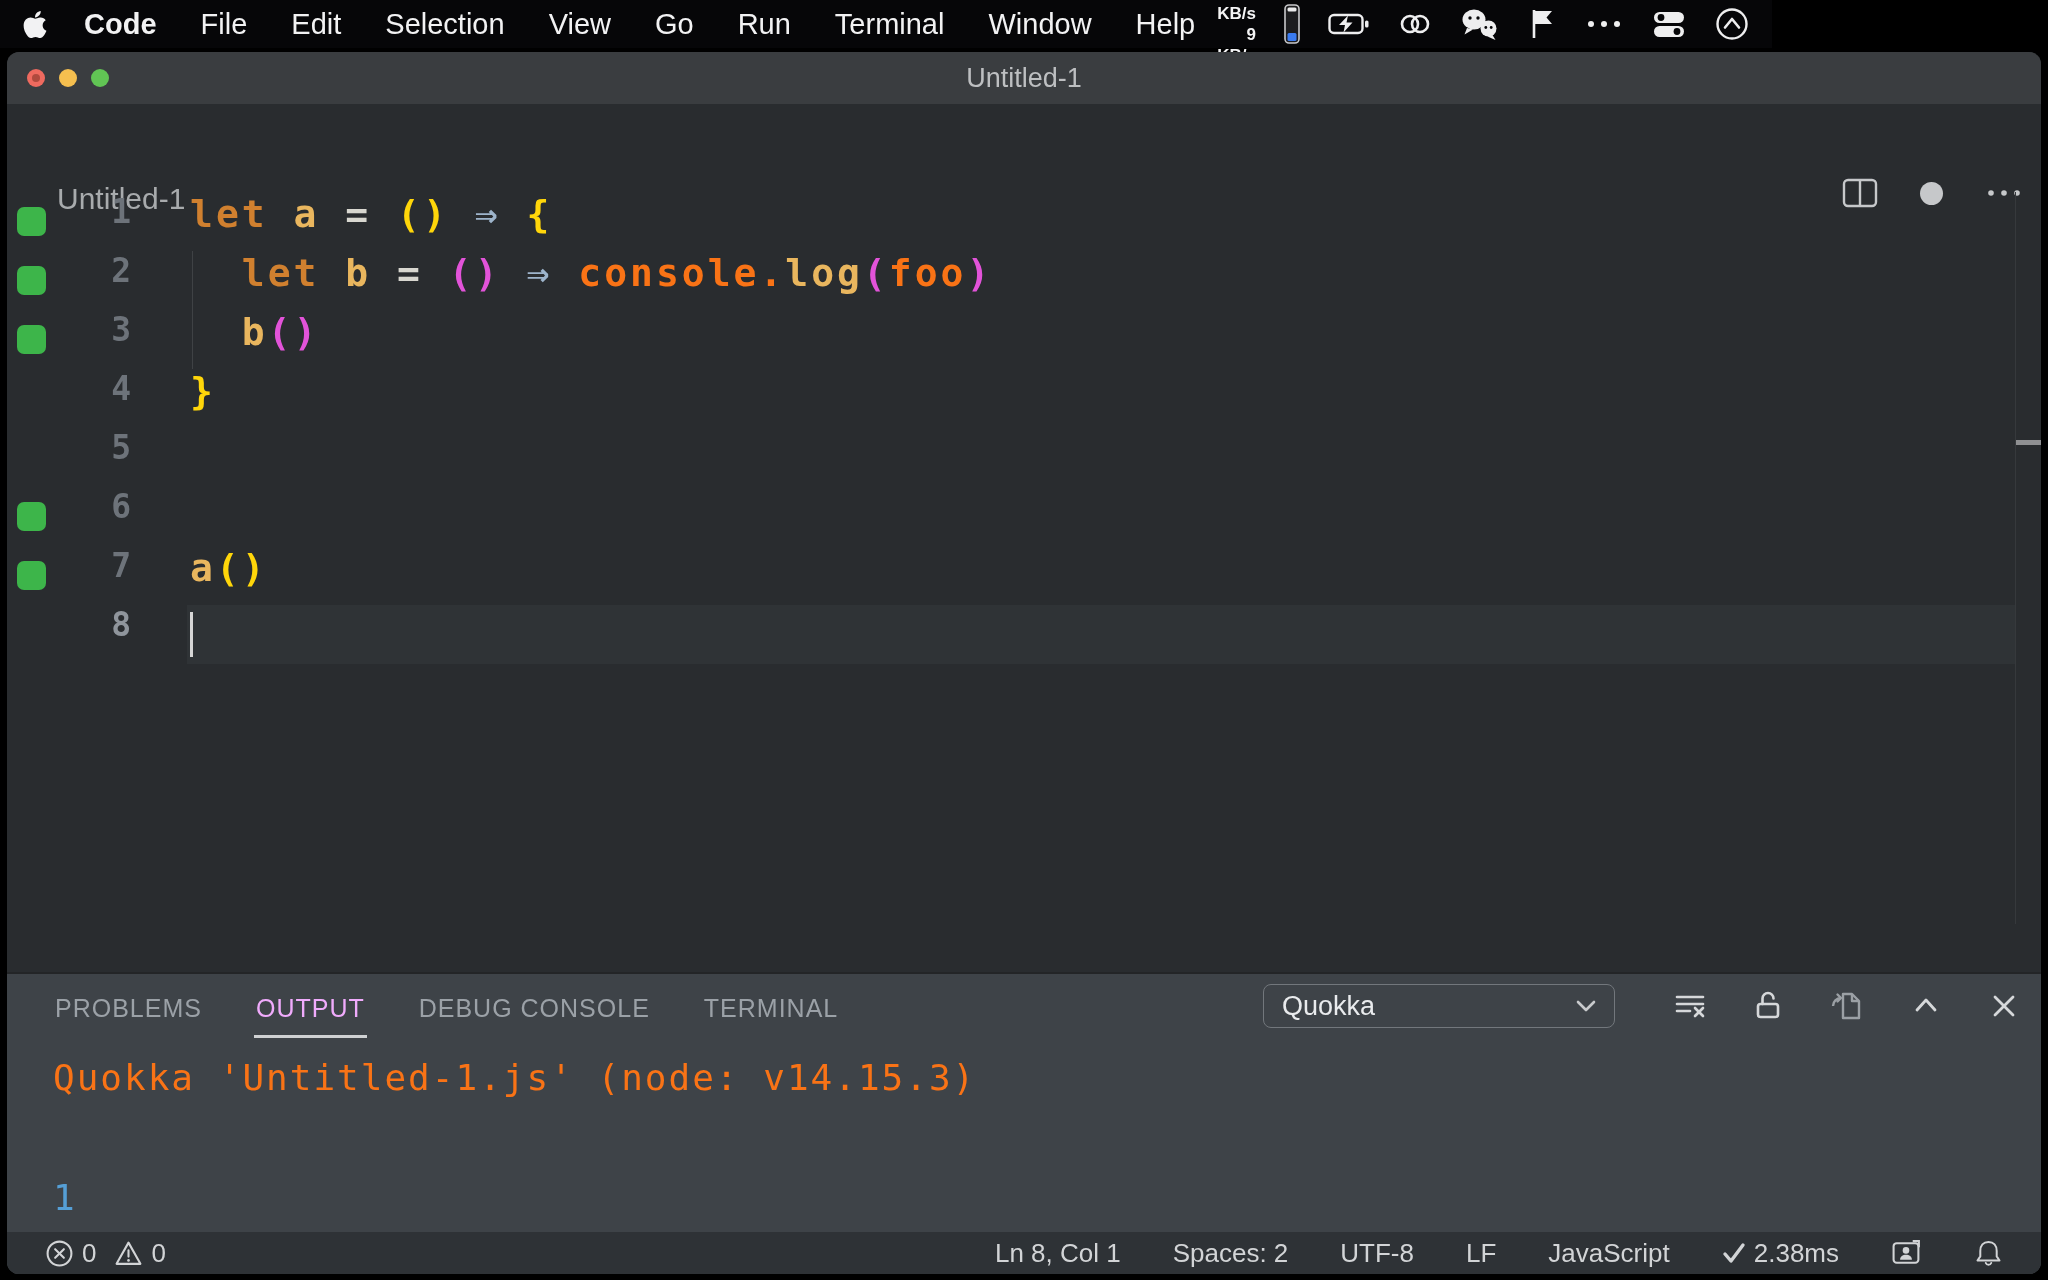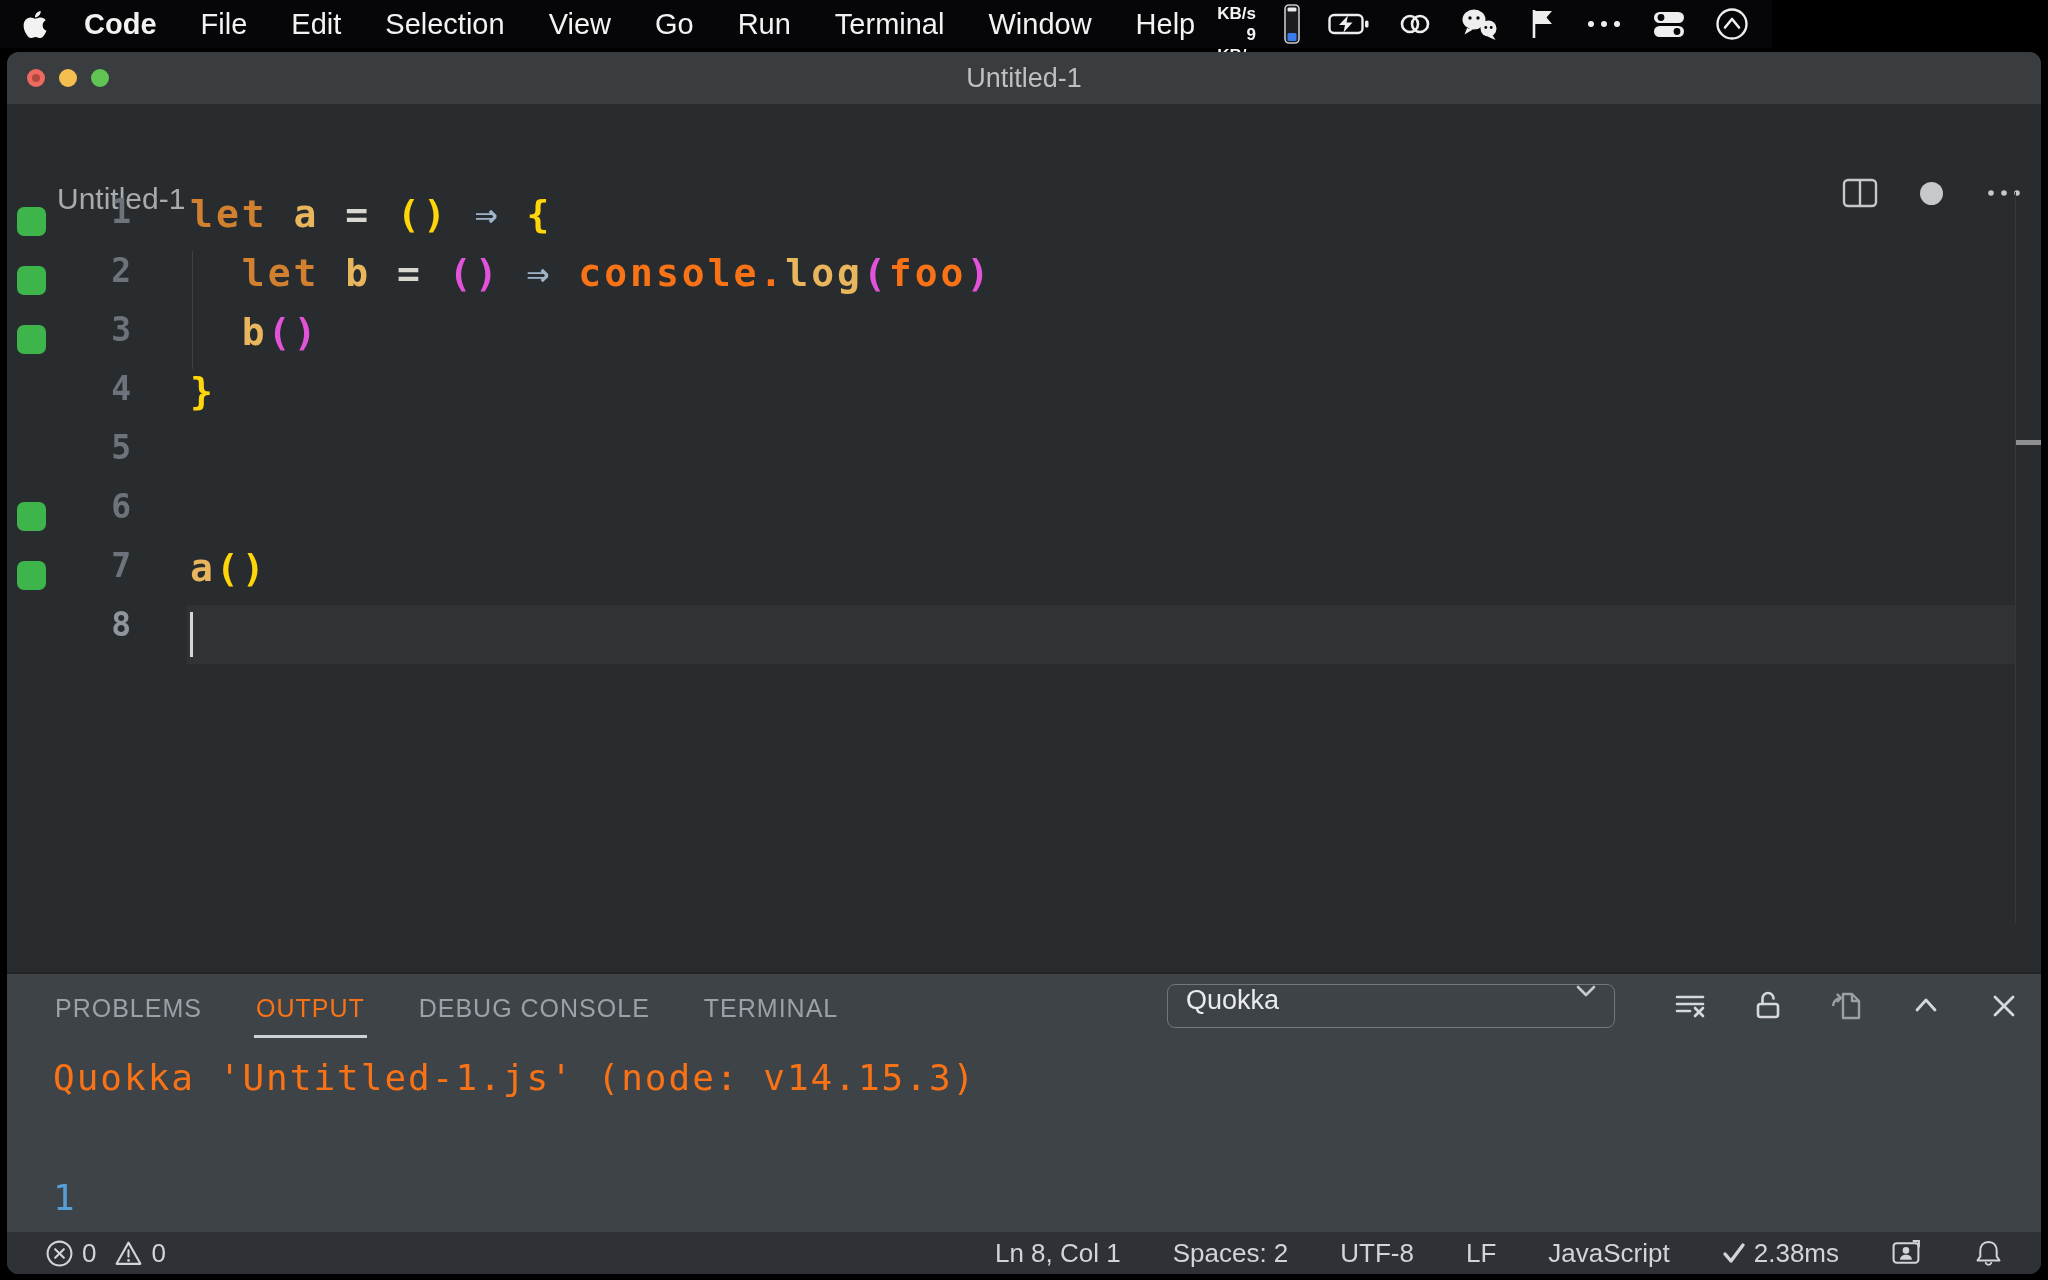--- a/index.html
+++ b/index.html
@@ -50,24 +50,24 @@
     font:700 38px "DejaVu Sans Mono",monospace;letter-spacing:3px;}
   .tok-kw{color:#d0802f;}  .tok-fn{color:#e9b65e;}  .tok-var{color:#f97316;}
   .tok-op{color:#d8d7d0;}  .tok-num{color:#559fd6;} .tok-b1{color:#ffd60a;}
   .tok-b2{color:#e253d9;}  .tok-arr{color:#9db4cb;} .tok-pl{color:#cfd1d3;}
 
   
   .panel{position:absolute;left:0;top:920px;width:100%;height:308px;background:#3e4348;
     border-top:2px solid #232527;box-sizing:border-box;}
   .panel-tabs{position:absolute;left:46px;top:0;display:flex;gap:50px;}
   .panel-tab{font-size:25px;letter-spacing:1px;color:#9ba1a7;padding:20px 2px 12px;}
-  .panel-tab.active{color:#f97316;border-bottom:3px solid #cfd1d3;}
+  .panel-tab.active{color:#f0abfc;border-bottom:3px solid #cfd1d3;}
   .panel-controls{position:absolute;right:20px;top:10px;display:flex;align-items:center;gap:44px;}
-  .channel-select{width:448px;height:44px;border:1px solid #72777c;border-radius:8px;display:flex;
-    align-items:flex-start;justify-content:space-between;box-sizing:border-box;padding:0 18px;
+  .channel-select{width:352px;height:44px;border:1px solid #72777c;border-radius:8px;display:flex;
+    align-items:center;justify-content:space-between;box-sizing:border-box;padding:0 18px;
     color:#e9ebed;font-size:27px;margin-right:14px;}
   .panel-content{position:absolute;left:46px;top:74px;white-space:pre;
     font:400 36px "DejaVu Sans Mono",monospace;letter-spacing:2px;line-height:60px;}
   .out-salmon{color:#f97316;} .out-blue{color:#559fd6;} .out-plain{color:#cfd1d3;}
 
   
   .statusbar{position:absolute;left:0;bottom:0;width:100%;height:42px;background:#2e3236;
     color:#d2d4d6;font-size:26px;display:flex;align-items:center;justify-content:space-between;
     box-sizing:border-box;padding:0 38px;}
   .sb-left{display:flex;align-items:center;gap:8px;}

